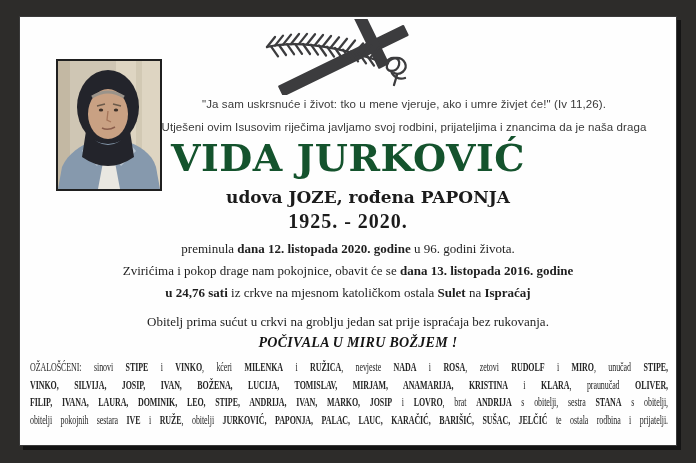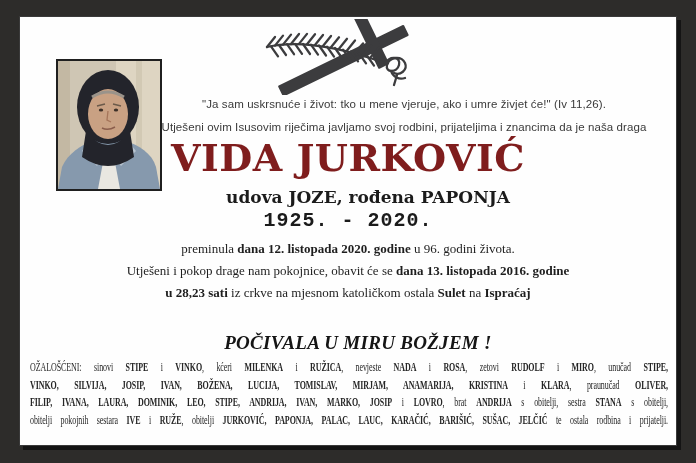--- a/index.html
+++ b/index.html
@@ -32,42 +32,42 @@
     font-family:"Liberation Sans", sans-serif;
     font-size:11.5px;line-height:14px;color:#3a3a3a;
     letter-spacing:0.1px;white-space:nowrap;
   }
   .q1{top:80px;}
   .q2{top:103px;}
   
   .title{
     left:0;right:0;top:118px;text-align:center;
     font-family:"DejaVu Serif", serif;font-weight:bold;
-    font-size:38px;line-height:46px;color:#7f1d1d;letter-spacing:0.5px;
+    font-size:38px;line-height:46px;color:#14532d;letter-spacing:0.5px;
   }
   .subtitle{
     left:0;right:0;top:170px;text-align:center;
     font-family:"DejaVu Serif", serif;font-weight:bold;
     font-size:17px;line-height:20px;color:#1b1b1b;margin-left:40px;
   }
   .years{
     left:0;right:0;top:192px;text-align:center;
-    font-family:Liberation Mono, monospace;font-weight:bold;
+    font-family:Liberation Serif, serif;font-weight:bold;
     font-size:20px;line-height:24px;color:#1b1b1b;letter-spacing:1px;
   }
   
   .p{
     left:6px;right:6px;text-align:center;
     font-size:13px;line-height:20px;color:#1e1e1e;white-space:nowrap;
   }
   .p1{top:222px;} .p2{top:244px;} .p3{top:266px;}
   .condolence{top:295px;}
   .rest{
     left:0;right:0;top:317px;text-align:center;
-    font-size:19px;line-height:18px;color:#151515;
+    font-size:14px;line-height:18px;color:#151515;
     font-weight:bold;font-style:italic;letter-spacing:0.3px;padding-left:20px;
   }
   
   .mourners{
     left:10px;top:342px;width:920px;
     transform:scaleX(0.6935);transform-origin:0 0;
     font-size:11.5px;line-height:17.6px;color:#262626;
     letter-spacing:-0.1px;
   }
   .m-line{
@@ -126,22 +126,23 @@
     </div>
 
     <div class="abs q q1">"Ja sam uskrsnuće i život: tko u mene vjeruje, ako i umre živjet će!" (Iv 11,26).</div>
     <div class="abs q q2">Utješeni ovim Isusovim riječima javljamo svoj rodbini, prijateljima i znancima da je naša draga</div>
 
     <div class="abs title">VIDA JURKOVIĆ</div>
     <div class="abs subtitle">udova JOZE, rođena PAPONJA</div>
     <div class="abs years">1925. - 2020.</div>
 
     <div class="abs p p1"><span>preminula </span><span class="b">dana 12. listopada 2020. godine</span><span> u 96. godini života.</span></div>
-    <div class="abs p p2"><span>Utješeni i pokop drage nam pokojnice, obavit će se </span><span class="b">dana 13. listopada 2016. godine</span></div>
-    <div class="abs p p3"><span class="b">u 28,23 sati</span><span> iz crkve na mjesnom katoličkom ostala </span><span class="b">Sulet</span><span> na </span><span class="b">Ispraćaj</span></div>
+    <div class="abs p p2"><span>Zvirićima i pokop drage nam pokojnice, obavit će se </span><span class="b">dana 13. listopada 2016. godine</span></div>
+    <div class="abs p p3"><span class="b">u 24,76 sati</span><span> iz crkve na mjesnom katoličkom ostala </span><span class="b">Sulet</span><span> na </span><span class="b">Ispraćaj</span></div>
+    <div class="abs p condolence">Obitelj prima sućut u crkvi na groblju  jedan sat prije ispraćaja bez rukovanja.</div>
     <div class="abs rest">POČIVALA U MIRU BOŽJEM !</div>
 
     <div class="abs mourners">
       <div class="m-line"><span>OŽALOŠĆENI: sinovi </span><span class="b">STIPE</span><span> i </span><span class="b">VINKO</span><span>, kćeri </span><span class="b">MILENKA</span><span> i </span><span class="b">RUŽICA</span><span>, nevjeste </span><span class="b">NADA</span><span> i </span><span class="b">ROSA</span><span>, zetovi </span><span class="b">RUDOLF</span><span> i </span><span class="b">MIRO</span><span>, unučad </span><span class="b">STIPE,</span></div>
       <div class="m-line"><span class="b">VINKO, SILVIJA, JOSIP, IVAN, BOŽENA, LUCIJA, TOMISLAV, MIRJAM, ANAMARIJA, KRISTINA</span><span> i </span><span class="b">KLARA</span><span>, praunučad </span><span class="b">OLIVER,</span></div>
       <div class="m-line"><span class="b">FILIP, IVANA, LAURA, DOMINIK, LEO, STIPE, ANDRIJA, IVAN, MARKO, JOSIP</span><span> i </span><span class="b">LOVRO</span><span>, brat </span><span class="b">ANDRIJA</span><span> s obitelji, sestra </span><span class="b">STANA</span><span> s obitelji,</span></div>
       <div class="m-line"><span>obitelji pokojnih sestara </span><span class="b">IVE</span><span> i </span><span class="b">RUŽE</span><span>, obitelji </span><span class="b">JURKOVIĆ, PAPONJA, PALAC, LAUC, KARAČIĆ, BARIŠIĆ, SUŠAC, JELČIĆ</span><span> te ostala rodbina i prijatelji.</span></div>
     </div>
 
   </div>

